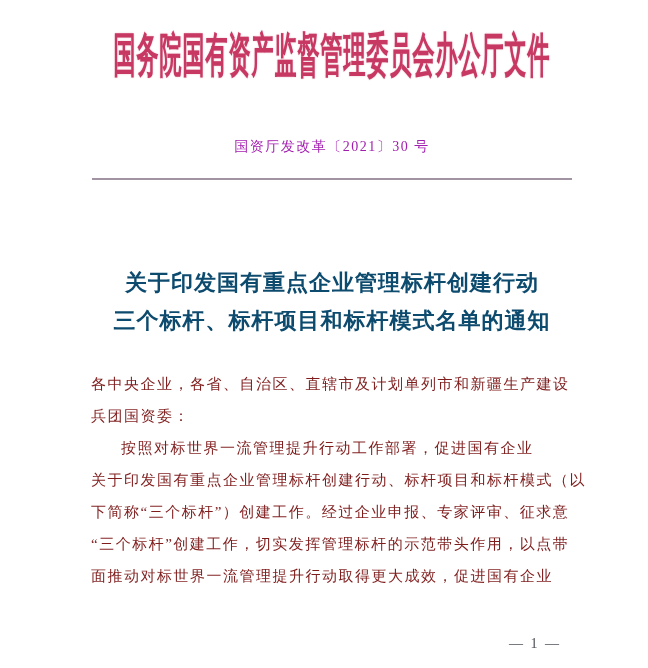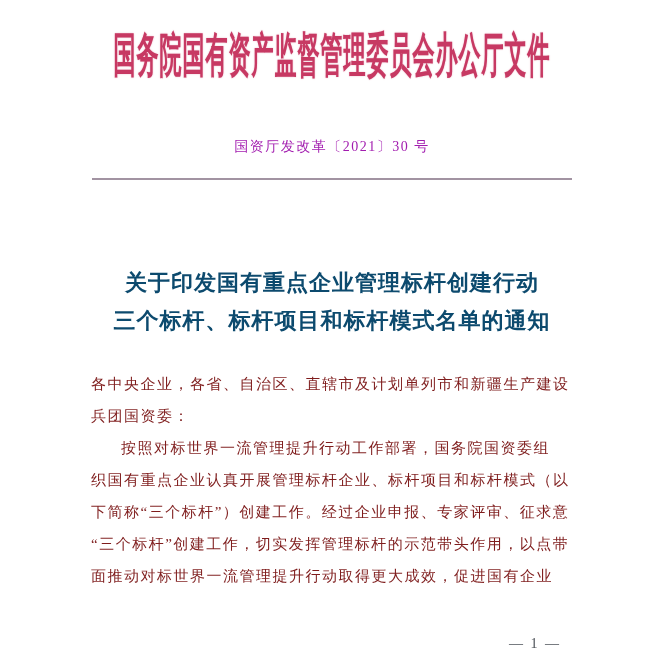--- a/index.html
+++ b/index.html
@@ -112,22 +112,22 @@
 
   <div class="doc-title">
     <div>关于印发国有重点企业管理标杆创建行动</div>
     <div>三个标杆、标杆项目和标杆模式名单的通知</div>
   </div>
 
   <div class="body-block">
     <div class="body-line">各中央企业，各省、自治区、直辖市及计划单列市和新疆生产建设</div>
     <div class="body-line">兵团国资委：</div>
 
-    <div class="body-line indent">按照对标世界一流管理提升行动工作部署，国务院国资委组</div>
-    <div class="body-line">织国有重点企业认真开展管理标杆企业、标杆项目和标杆模式（以</div>
+    <div class="body-line indent">按照对标世界一流管理提升行动工作部署，促进国有企业</div>
+    <div class="body-line">关于印发国有重点企业管理标杆创建行动、标杆项目和标杆模式（以</div>
     <div class="body-line">下简称“三个标杆”）创建工作。经过企业申报、专家评审、征求意</div>
     <div class="body-line">“三个标杆”创建工作，切实发挥管理标杆的示范带头作用，以点带</div>
     <div class="body-line">面推动对标世界一流管理提升行动取得更大成效，促进国有企业</div>
   </div>
 
   <div class="page-number">— 1 —</div>
 
   <div class="edge-dark"></div>
   <div class="edge-light"></div>
 

